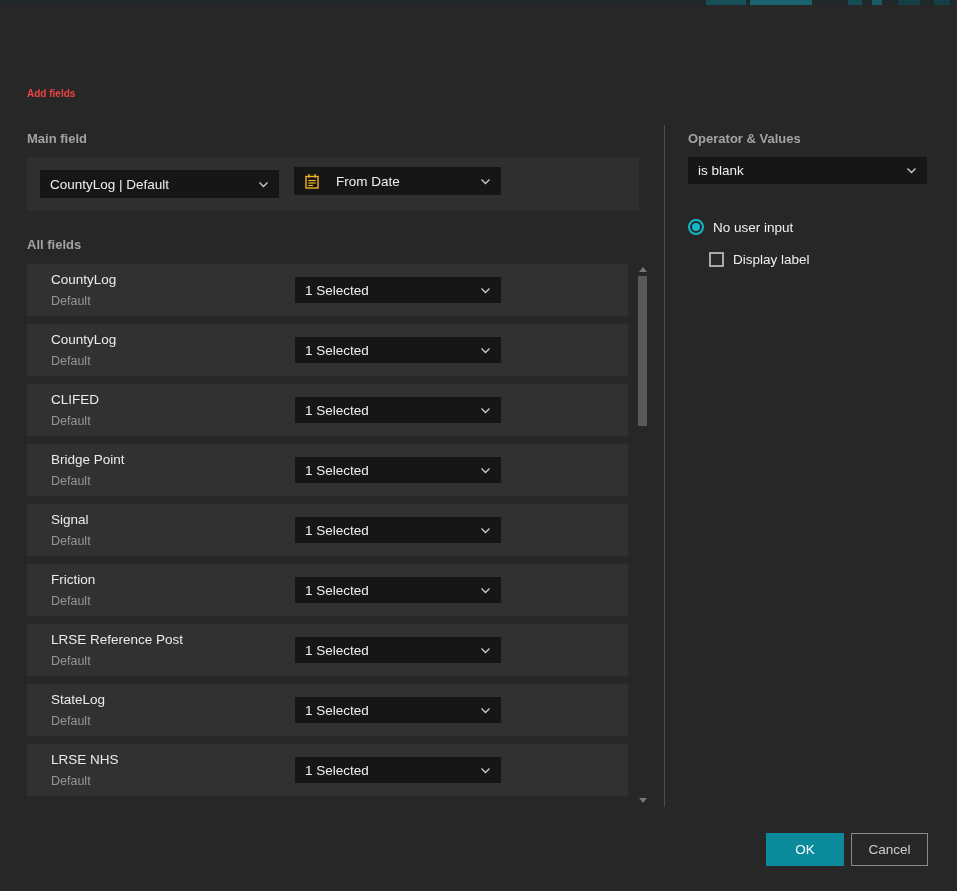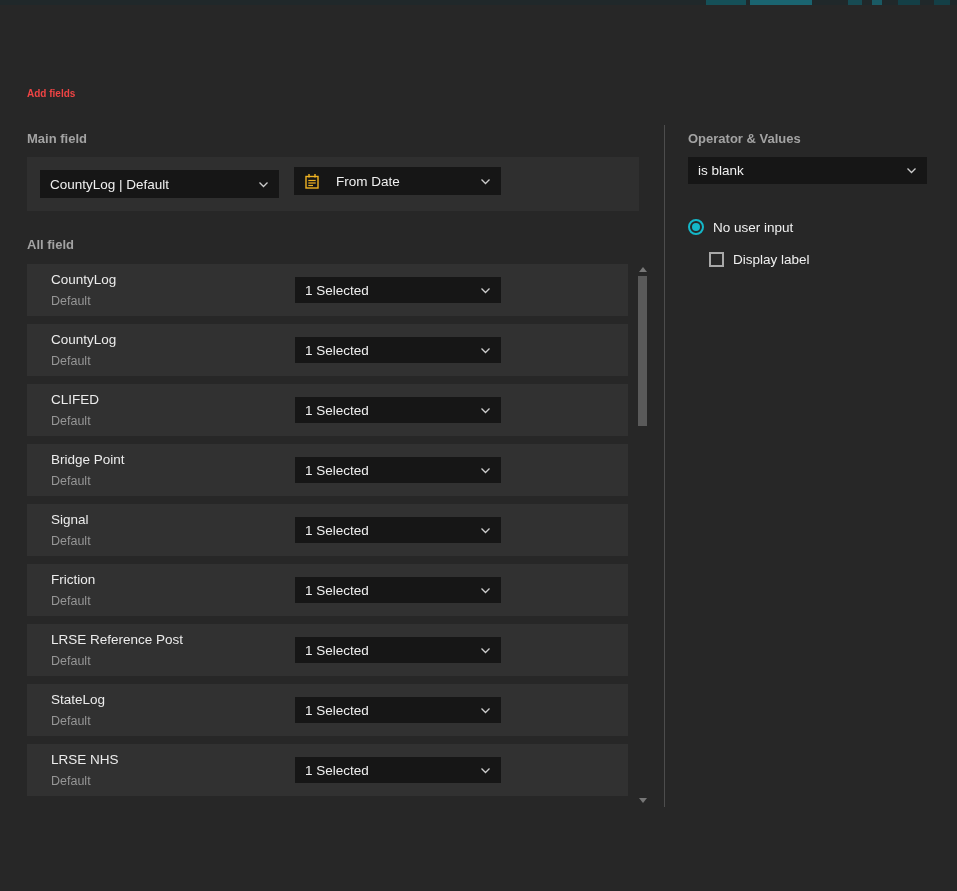--- a/index.html
+++ b/index.html
@@ -183,21 +183,21 @@
       </span>
       <span class="dd-text">From Date</span>
       <span class="chev">
         <svg width="11" height="7" viewBox="0 0 11 7">
             <path d="M1.5 1.5 L5.5 5.5 L9.5 1.5" fill="none" stroke="#cccccc" stroke-width="1.3"></path>
           </svg>
       </span>
     </div>
   </div>
 
-  <div class="group-label" id="all-fields-label">All field</div>
+  <div class="group-label" id="all-fields-label">All fields</div>
 
   <div class="fields-list">
       <div class="field-row">
         <span class="row-title">CountyLog</span>
         <span class="row-subtitle">Default</span>
         <div class="dropdown">
           <span class="dd-text">1 Selected</span>
           <span class="chev">
             <svg width="11" height="7" viewBox="0 0 11 7">
               <path d="M1.5 1.5 L5.5 5.5 L9.5 1.5" fill="none" stroke="#cccccc" stroke-width="1.3"></path>
@@ -335,14 +335,18 @@
       <span class="radio-inner"></span>
     </span>
     <span class="radio-label">No user input</span>
   </div>
 
   <div class="checkbox-row">
     <span class="checkbox-box"></span>
     <span class="checkbox-label">Display label</span>
   </div>
 
+  <div class="footer-buttons">
+    <button class="btn btn-ok">OK</button>
+    <button class="btn btn-cancel">Cancel</button>
+  </div>
 
 </div>
 
 </body></html>

